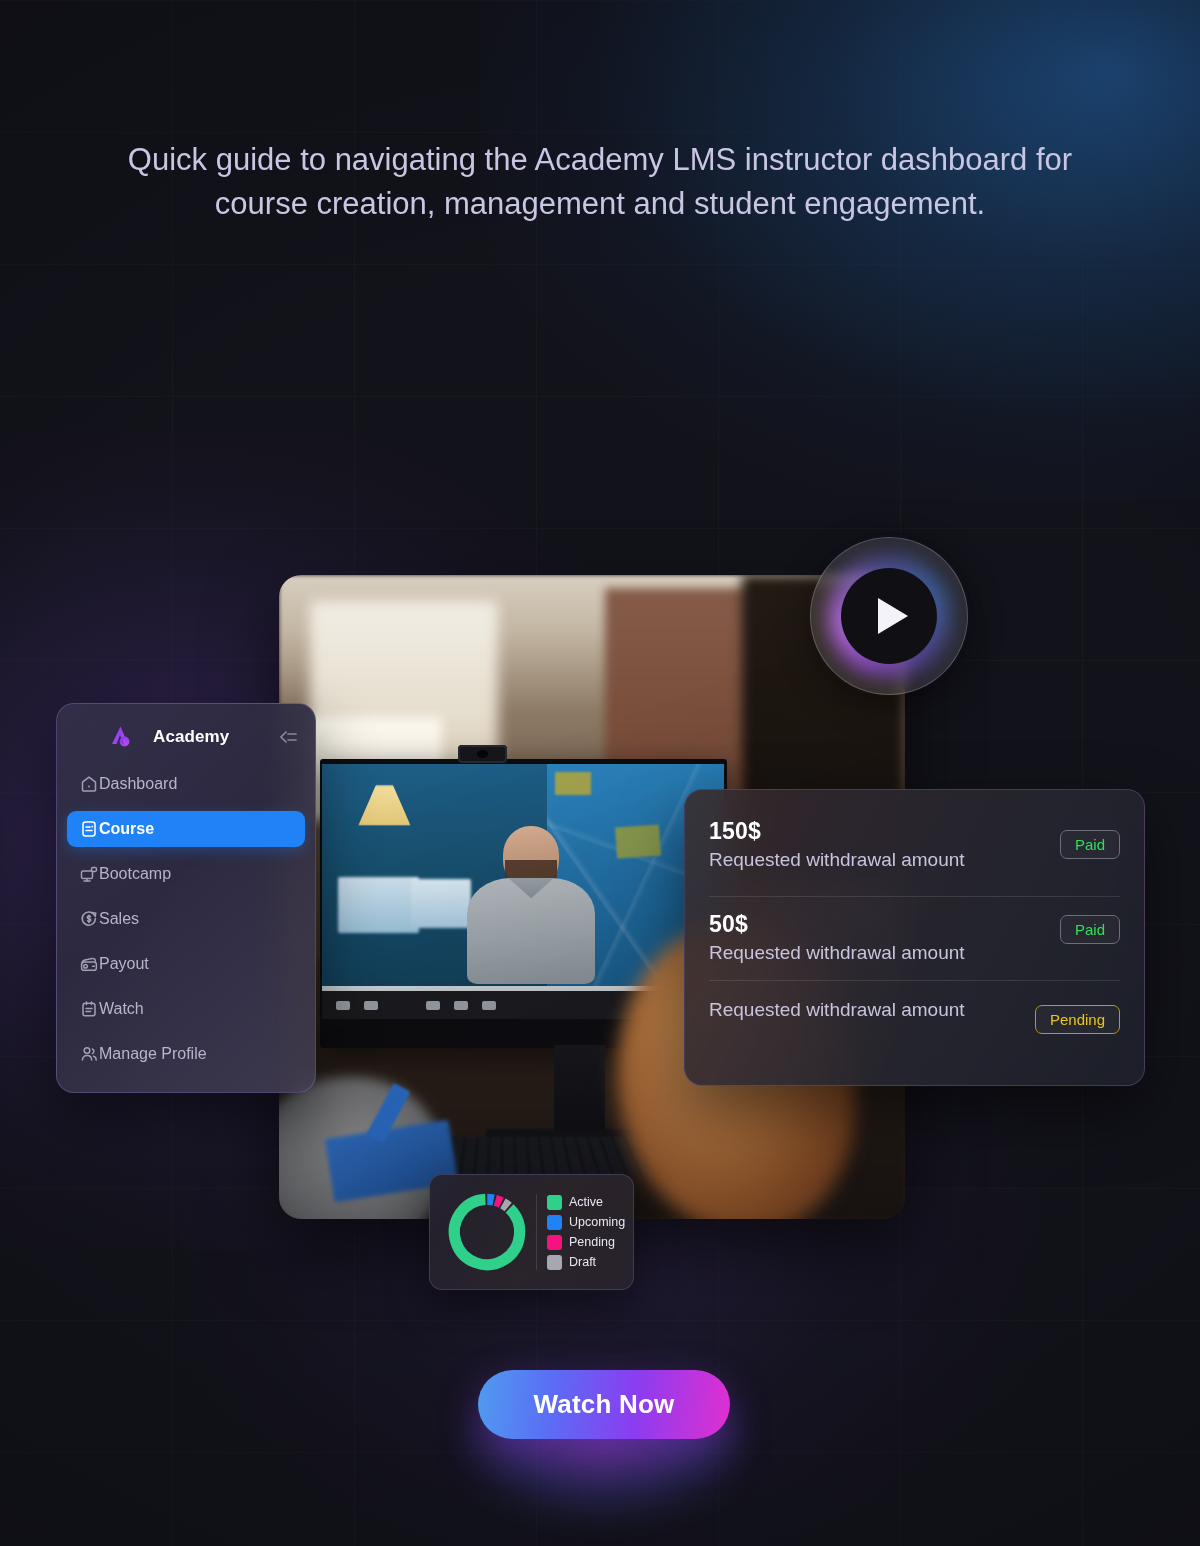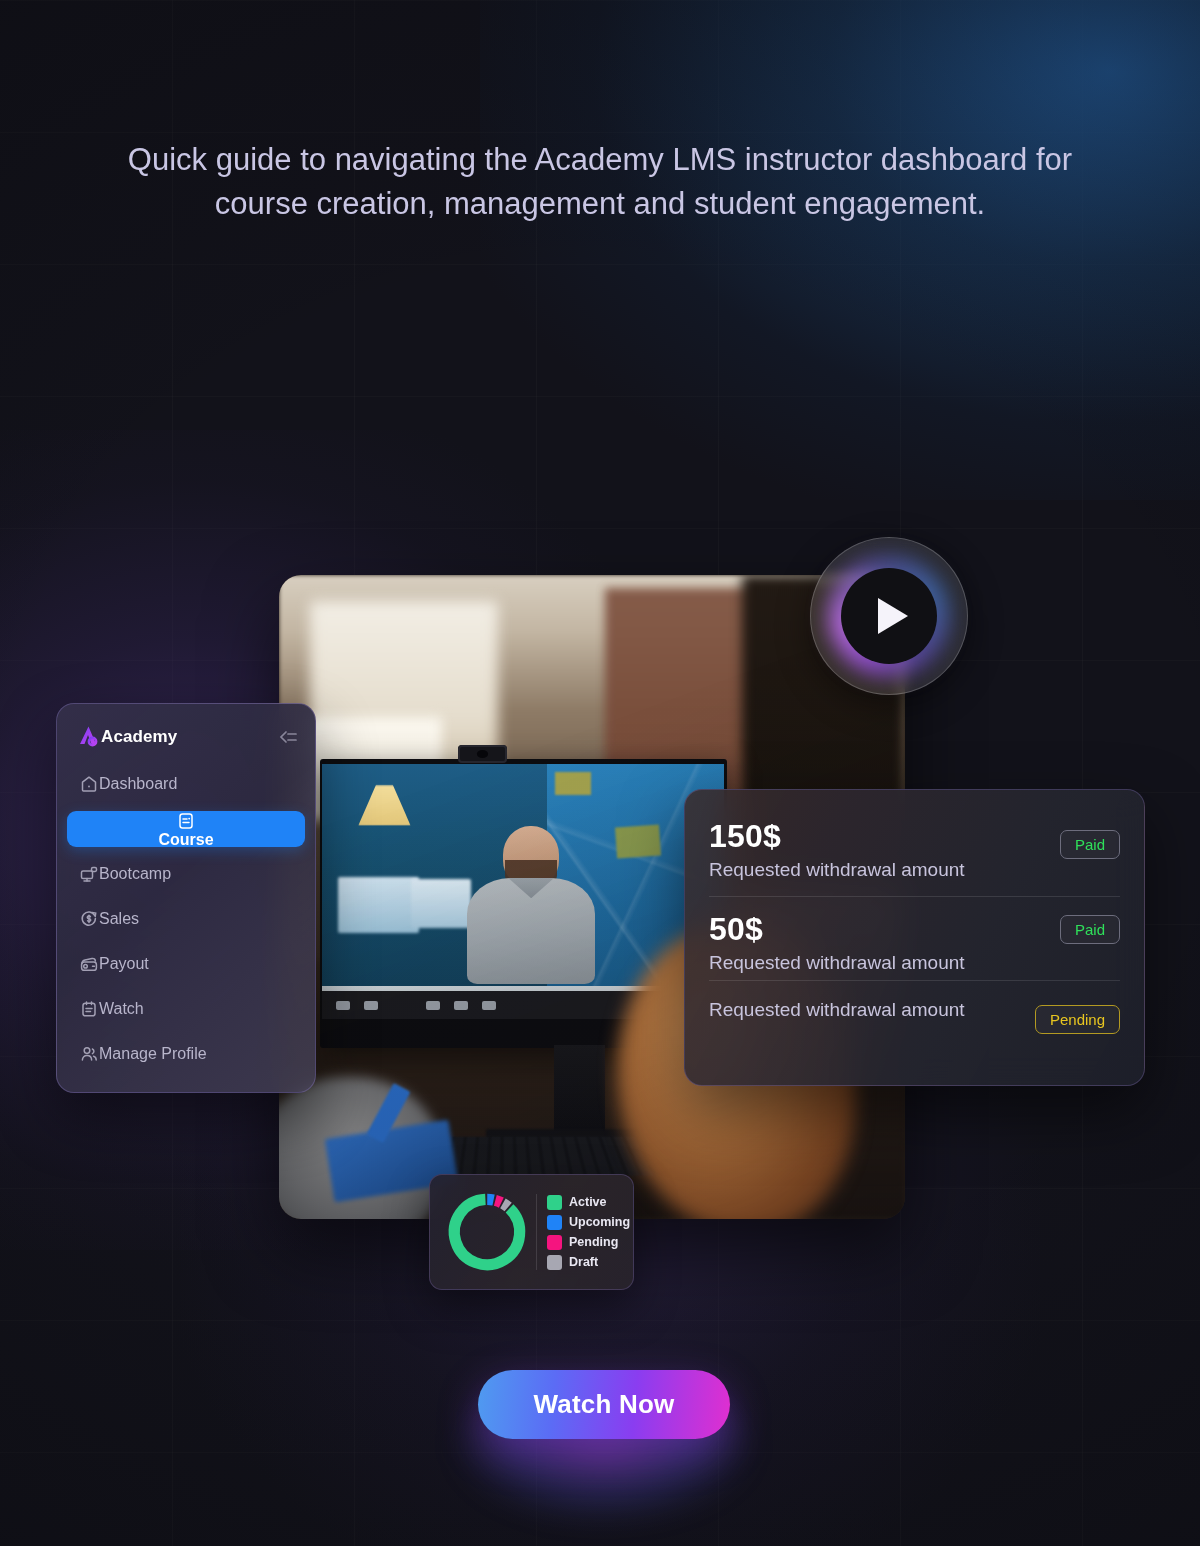--- a/index.html
+++ b/index.html
@@ -323,50 +323,50 @@
   .sidebar {
     position:absolute; left:56px; top:703px; width:260px; height:390px;
     border-radius:18px;
     background: linear-gradient(140deg, rgba(52,48,74,0.94) 0%, rgba(45,42,64,0.92) 45%, rgba(70,66,88,0.80) 100%);
     border:1px solid rgba(150,130,215,0.32);
     backdrop-filter: blur(14px);
     box-shadow: 0 24px 60px rgba(0,0,0,0.48);
     z-index:20; overflow:hidden;
   }
   .sb-head {
-    display:flex; align-items:center; padding:20px 16px 0 18px; gap:0;
+    display:flex; align-items:center; padding:20px 16px 0 18px; gap:20px;margin-left:32px;
   }
   .sb-logo { width:26px; height:26px; flex:0 0 auto; }
   .sb-brand { font-size:17px; font-weight:700; color:#ffffff; letter-spacing:0.1px; flex:1; }
   .sb-collapse { width:22px; height:22px; opacity:0.55; flex:0 0 auto; cursor:pointer; }
   .sb-list { margin-top:16px; padding:0 10px; }
   .sb-item {
     display:flex; align-items:center; 
     height:36px; padding:0 12px; border-radius:9px; margin-bottom:9px;
     cursor:pointer;
   }
   .sb-item .ic { width:20px; height:20px; flex:0 0 auto; opacity:0.72; }
   .sb-item .lb { font-size:16px; color:#b8b5cb; font-weight:500; }
-  .sb-item.active { background:#1f83f7; box-shadow:0 4px 14px rgba(31,131,247,0.3);flex-direction:column; }
+  .sb-item.active { background:#1f83f7; box-shadow:0 4px 14px rgba(31,131,247,0.3); }
   .sb-item.active .lb { color:#ffffff; font-weight:600; }
   .sb-item.active .ic { opacity:1; }
 
   
   .wd-card {
     position:absolute; left:684px; top:789px; width:461px; height:297px;
     border-radius:18px;
     background: linear-gradient(118deg, rgba(58,44,44,0.88) 0%, rgba(46,40,48,0.90) 28%, rgba(36,37,47,0.94) 62%, rgba(30,32,42,0.95) 100%);
     border:1px solid rgba(140,120,200,0.30);
     backdrop-filter: blur(16px);
     box-shadow: 0 26px 62px rgba(0,0,0,0.5);
     z-index:21; padding: 22px 24px 0 24px;
   }
   .wd-row { position:relative; height:84px; padding-top:6px; }
   .wd-row + .wd-row { border-top:1px solid rgba(255,255,255,0.11); padding-top:14px; }
-  .wd-amt { font-size:32px; font-weight:700; color:#ffffff; letter-spacing:0.2px; }
+  .wd-amt { font-size:23px; font-weight:700; color:#ffffff; letter-spacing:0.2px; }
   .wd-desc { font-size:19px; color:#c8c4dd; margin-top:4px; font-weight:400; }
   .wd-badge {
     position:absolute; right:0; top:18px;
     padding:5px 14px; border-radius:7px; font-size:15px; font-weight:500;
     border:1px solid #6d6d7d; color:#2fe05a; background:rgba(255,255,255,0.03);
     cursor:pointer;
   }
   .wd-badge.pending { border-color:#b39a22; color:#e8c620; top:24px; }
 
   
@@ -377,21 +377,21 @@
     border:1px solid rgba(140,120,200,0.28);
     backdrop-filter: blur(14px);
     box-shadow: 0 18px 44px rgba(0,0,0,0.45);
     z-index:23; display:flex; align-items:center; padding:0 10px;
   }
   .donut-wrap { width:86px; height:86px; flex:0 0 auto; position:relative; margin-left:4px; }
   .donut-sep { width:1px; height:76px; background:rgba(255,255,255,0.12); margin:0 10px 0 6px; flex:0 0 auto; }
   .legend { display:flex; flex-direction:column; gap:5px; }
   .lg-item { display:flex; align-items:center; gap:7px; }
   .lg-sw { width:15px; height:15px; border-radius:3px; flex:0 0 auto; }
-  .lg-lb { font-size:12.5px; color:#e9e7f2; font-weight:700; }
+  .lg-lb { font-size:12.5px; color:#e9e7f2; font-weight:400; }
 
   
   .cta-wrap { position:absolute; left:8px; right:0; top:1370px; text-align:center; z-index:25; }
   .cta-glow {
     position:absolute; left:50%; top:22px; transform:translateX(-50%);
     width:300px; height:130px;
     background: radial-gradient(ellipse at 50% 40%, rgba(160,70,230,0.45) 0%, rgba(90,90,230,0.25) 42%, rgba(18,18,26,0) 72%);
     filter: blur(14px); pointer-events:none;
   }
   .cta-btn {

